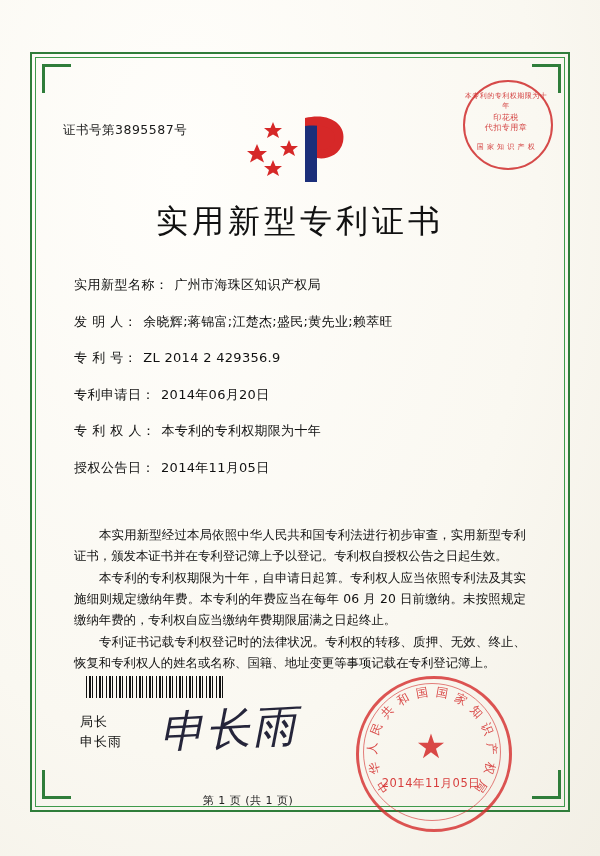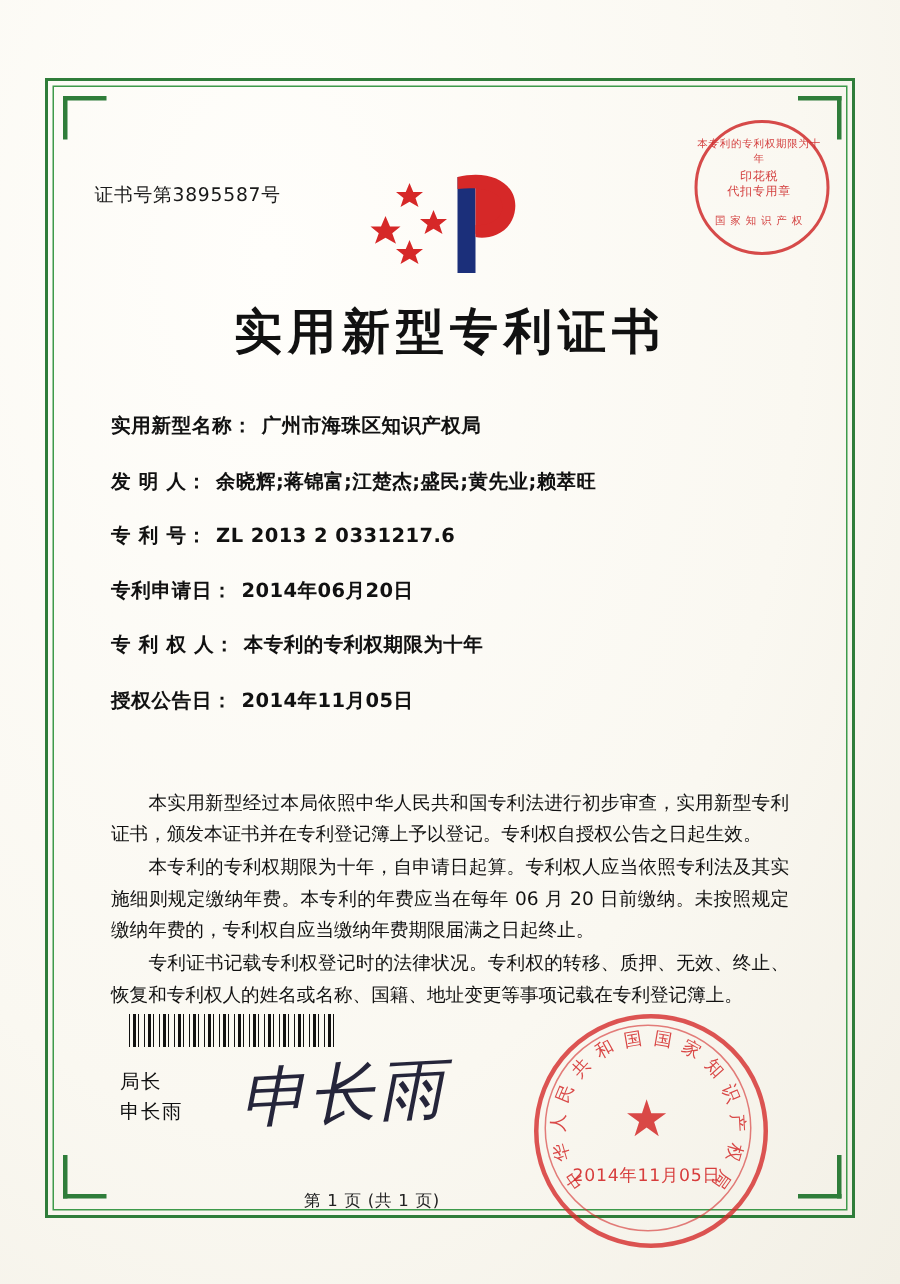--- a/index.html
+++ b/index.html
@@ -106,40 +106,39 @@
   .stamp-top .mid-text { top: 33px; font-size: 8px; line-height: 10px;}
   .stamp-top .bot-text { top: 62px; }
 
   
   .main-title {
     position: absolute;
     left: 0; top: 200px;
     width: 600px;
     text-align: center;
     font-size: 32px;
-    font-weight: bold;
+    font-weight: normal;
     letter-spacing: 4px;
     color: #111;
     font-family: "DejaVu Sans", "Liberation Sans", sans-serif;
   }
 
   
   .fields {
     position: absolute;
     left: 74px; top: 276px;
     width: 452px;
   }
   .field-row {
     display: flex;
     align-items: flex-end;
     margin-bottom: 18.5px;
     font-size: 13px;
     color: #111;
     line-height: 18px;
-    font-weight: bold;
   }
   .field-label {
     white-space: nowrap;
     letter-spacing: 0.5px;
   }
   .field-value {
     margin-left: 6px;
     letter-spacing: 0.3px;
   }
 
@@ -298,21 +297,21 @@
     <div class="field-row">
       <span class="field-label">实用新型名称：</span>
       <span class="field-value">广州市海珠区知识产权局</span>
     </div>
     <div class="field-row">
       <span class="field-label">发 明 人：</span>
       <span class="field-value">余晓辉;蒋锦富;江楚杰;盛民;黄先业;赖萃旺</span>
     </div>
     <div class="field-row">
       <span class="field-label">专 利 号：</span>
-      <span class="field-value">ZL 2013 2 0331217.6</span>
+      <span class="field-value">ZL 2014 2 429356.9</span>
     </div>
     <div class="field-row">
       <span class="field-label">专利申请日：</span>
       <span class="field-value">2014年06月20日</span>
     </div>
     <div class="field-row">
       <span class="field-label">专 利 权 人：</span>
       <span class="field-value">本专利的专利权期限为十年</span>
     </div>
     <div class="field-row">

